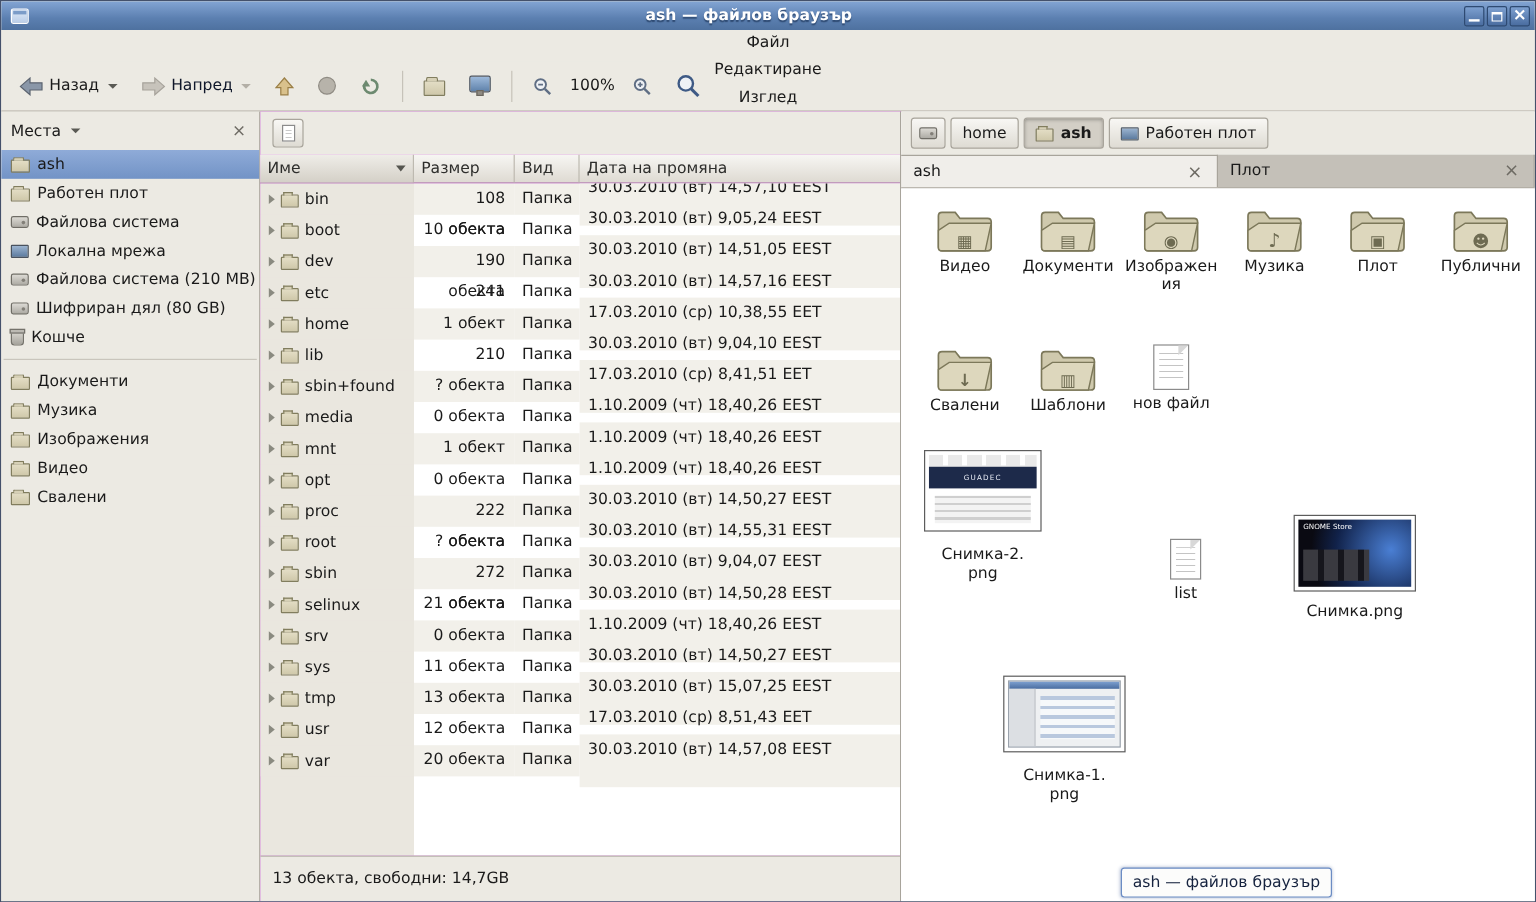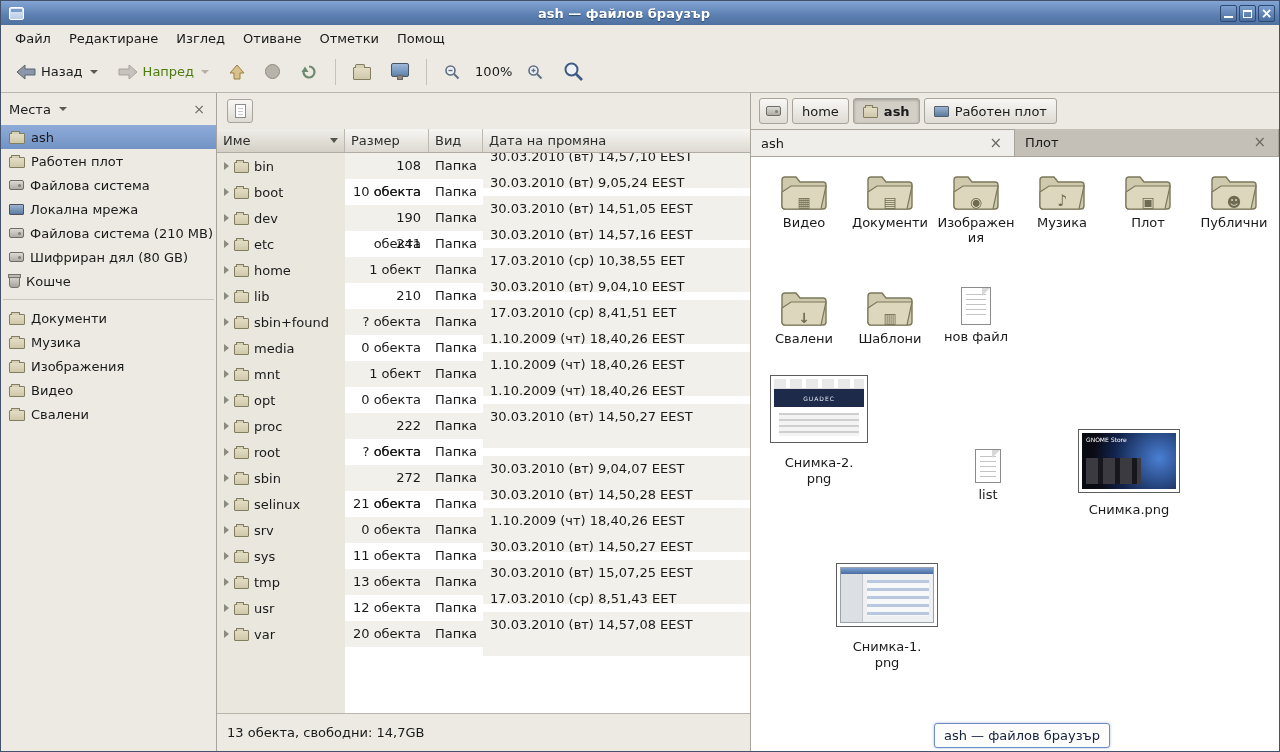--- a/index.html
+++ b/index.html
@@ -13,27 +13,27 @@
   .win-icon { width:15px; height:13px; border:1px solid #fff; border-radius:2px; background:linear-gradient(#dfe9f5,#b9cde8); margin:0 4px; position:relative; }
   .win-icon::before { content:""; position:absolute; top:1px; left:1px; right:1px; height:3px; background:#7b9cc8; }
   .title-text { flex:1; text-align:center; color:#fff; font-weight:bold; text-shadow:0 1px 1px #2e4a72; }
   .win-btns { display:flex; gap:2px; }
   .wbtn { width:17px; height:17px; border:1px solid #2e4a72; border-radius:2px; background:linear-gradient(#7da0d0,#4a6da0); position:relative; color:#fff; cursor:pointer; }
   .wb-min::before { content:""; position:absolute; left:3px; right:3px; bottom:3px; height:2px; background:#fff; }
   .wb-max::before { content:""; position:absolute; left:3px; right:3px; top:4px; bottom:3px; border:1px solid #fff; border-top-width:2px; }
   .wb-close::before { content:"×"; position:absolute; left:0; right:0; top:-1px; text-align:center; font-size:14px; font-weight:bold; }
 
   
-  .menubar { height:26px; display:flex; align-items:center; padding:0 6px; gap:2px; background:#eceae3; }
+  .menubar { height:26px; display:flex; align-items:center; padding:0 6px; gap:2px; background:#eceae3;flex-direction:column; }
   .menu-item { padding:3px 8px; cursor:pointer; }
 
   
   .toolbar { height:42px; display:flex; align-items:center; padding:0 8px; gap:6px; background:#eceae3; border-bottom:1px solid #b9b5ac; }
   .tbtn { display:flex; align-items:center; gap:5px; padding:5px 6px; border:1px solid transparent; border-radius:3px; cursor:pointer; }
-  .tbtn.disabled { cursor:default; color:#4d7c0f; }
+  .tbtn.disabled { cursor:default; color:#0f172a; }
   .tb-chev { width:0; height:0; border-left:4px solid transparent; border-right:4px solid transparent; border-top:4px solid #5a5a54; margin-left:2px; }
   .tbtn.disabled .tb-chev { border-top-color:#b3afa6; }
   .tsep { width:1px; height:26px; background:#c6c2b9; margin:0 4px; }
   .tb-folder { width:18px; height:13px; background:linear-gradient(#e3ddc5,#cfc8aa); border:1px solid #817d5e; border-radius:1px; position:relative; margin-top:3px; }
   .tb-folder::before { content:""; position:absolute; top:-4px; left:1px; width:8px; height:3px; background:#d6d0b6; border:1px solid #817d5e; border-bottom:none; border-radius:2px 2px 0 0; }
   .tb-computer { width:18px; height:14px; border:1px solid #4a5360; border-radius:2px; background:linear-gradient(#9db9da,#5f82ab); position:relative; margin-bottom:3px; }
   .tb-computer::after { content:""; position:absolute; left:5px; right:5px; bottom:-4px; height:3px; background:#8f8b83; border:1px solid #6b675f; }
   .stop-circle { width:15px; height:15px; border-radius:50%; background:#b7b3aa; border:1px solid #8f8b83; }
   .zoom-label { padding:0 2px; }
   .combo { display:flex; align-items:center; border:1px solid #a5a199; border-radius:3px; background:linear-gradient(#fdfdfc,#e8e5de); height:27px; cursor:pointer; }
@@ -467,20 +467,21 @@
           </div>
 
           <div class="trow">
             <div class="c-name">
               <span class="expander"></span>
               <span class="mini-folder"></span>
               <span>root</span>
             </div>
             <div class="c-size">? обекта</div>
             <div class="c-type">Папка</div>
+            <div class="c-date">30.03.2010 (вт) 14,55,31 EEST</div>
           </div>
 
           <div class="trow">
             <div class="c-name">
               <span class="expander"></span>
               <span class="mini-folder"></span>
               <span>sbin</span>
             </div>
             <div class="c-size">272 обекта</div>
             <div class="c-type">Папка</div>

